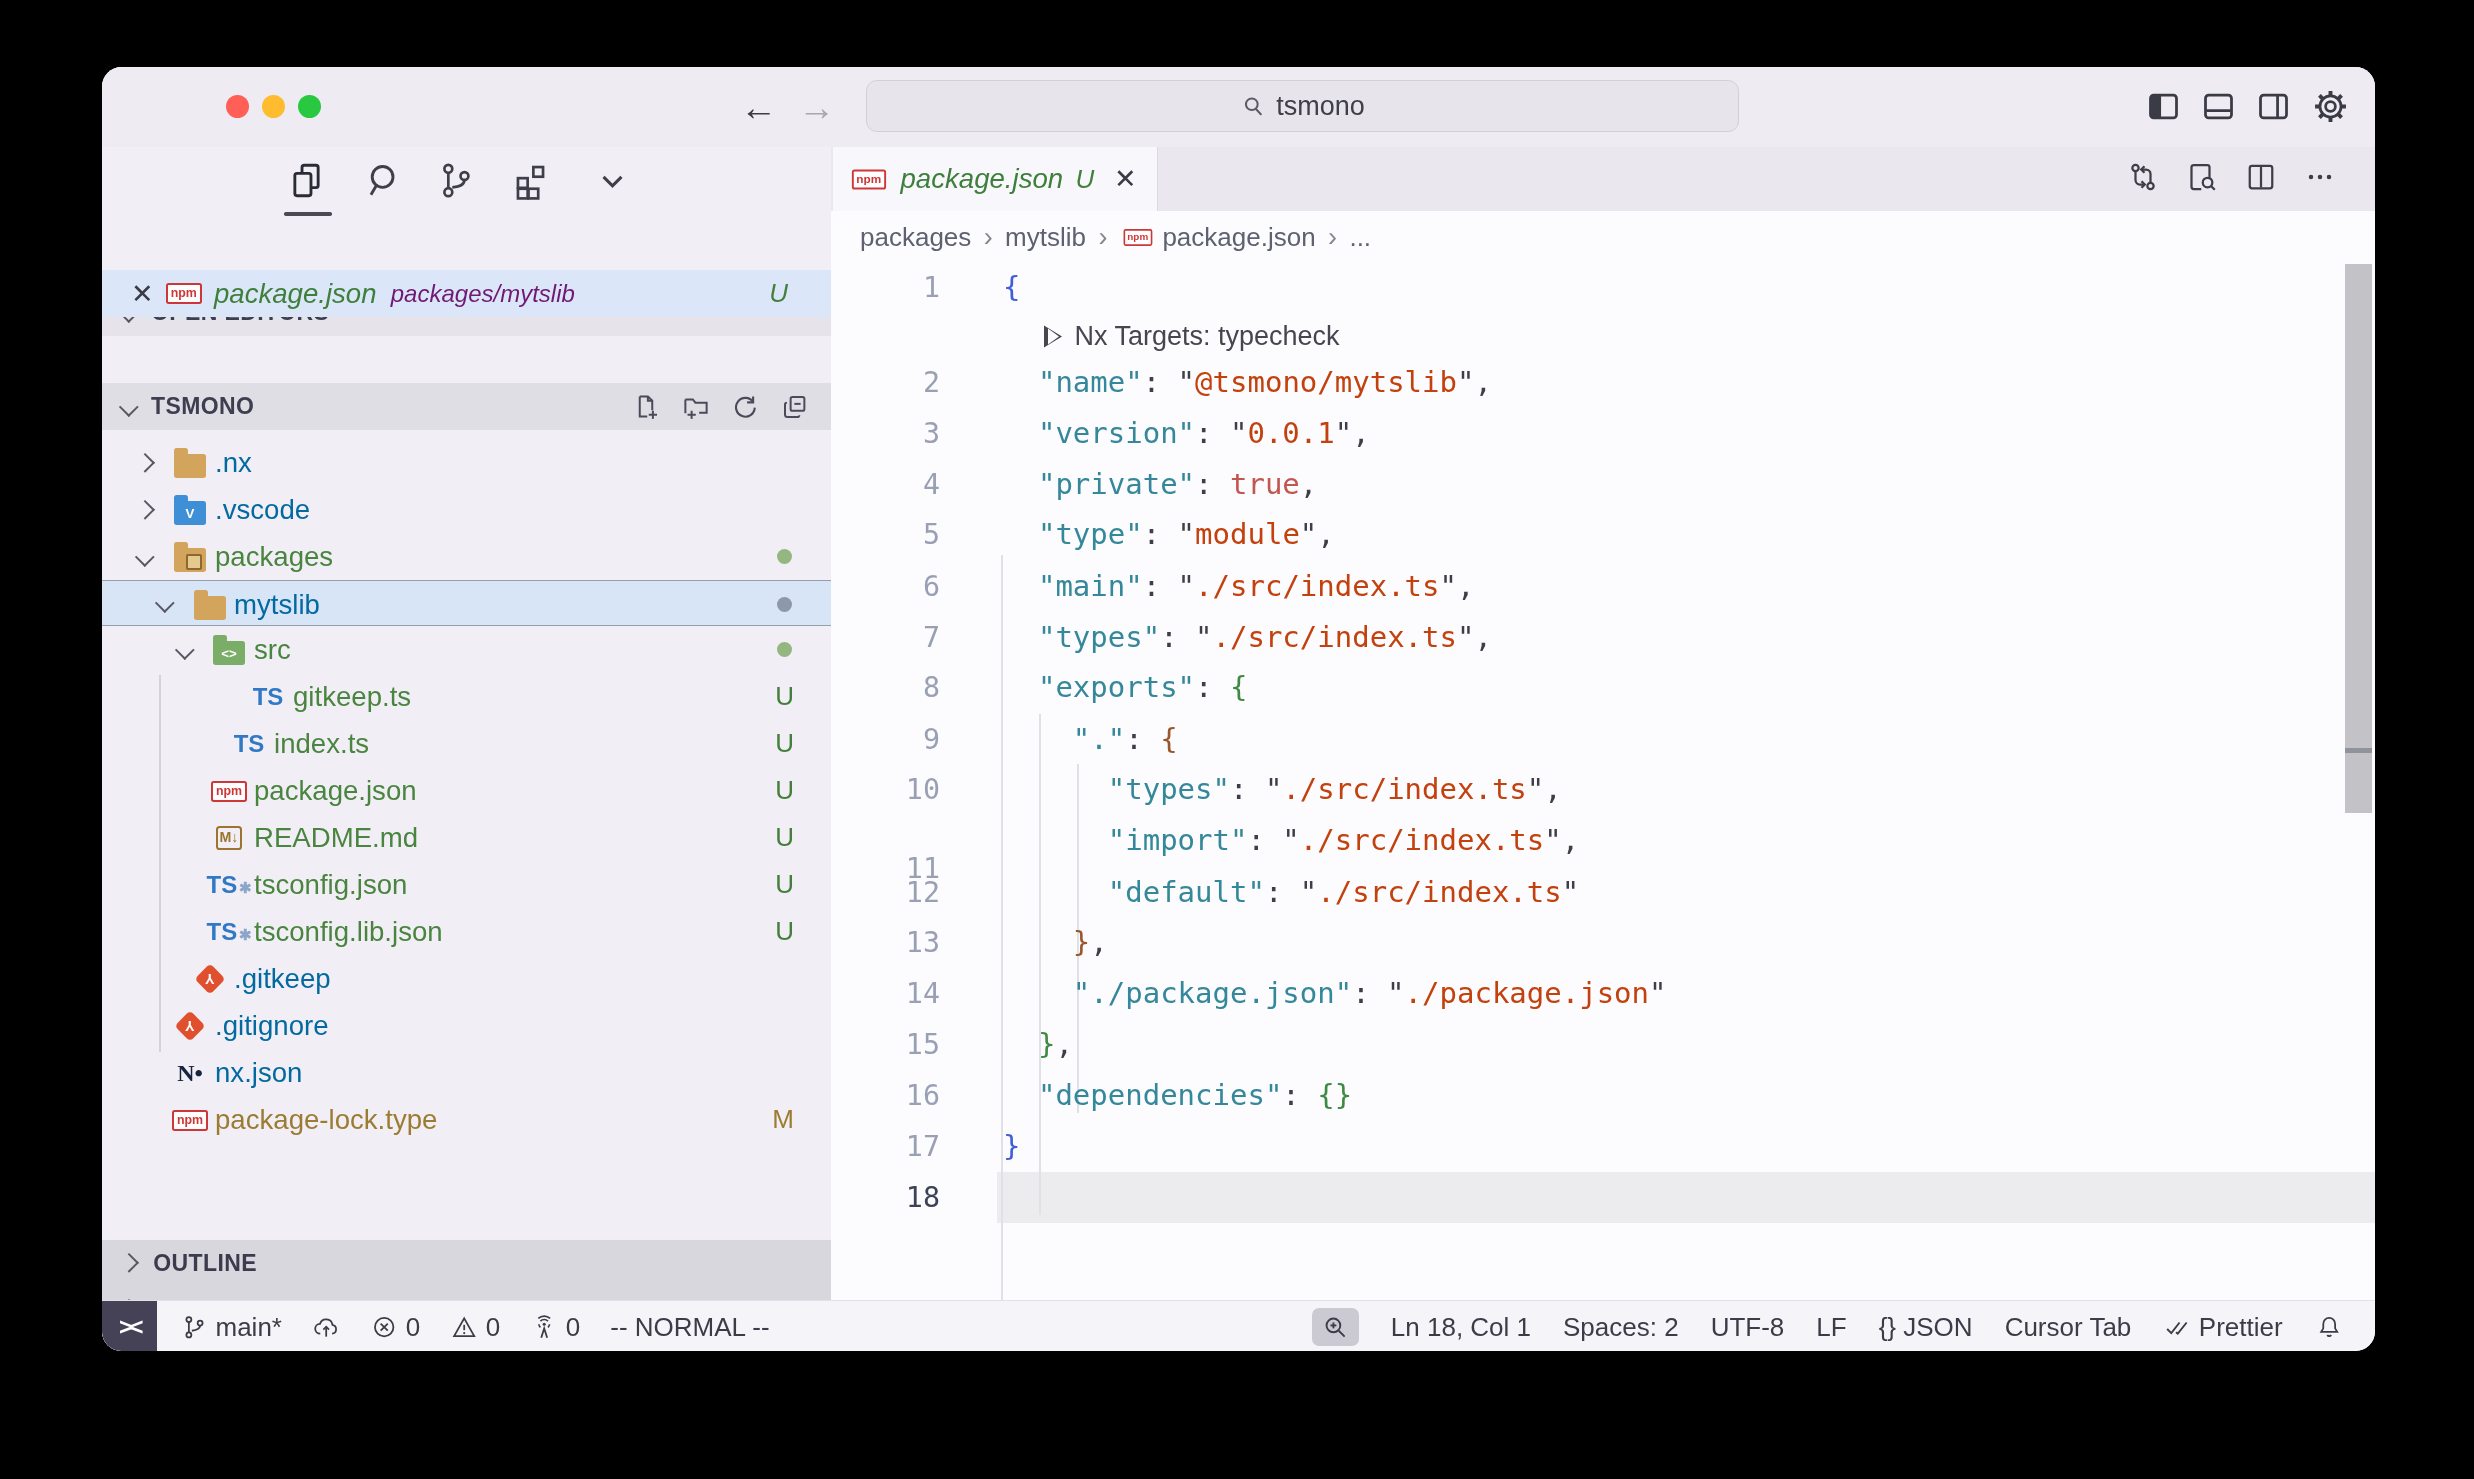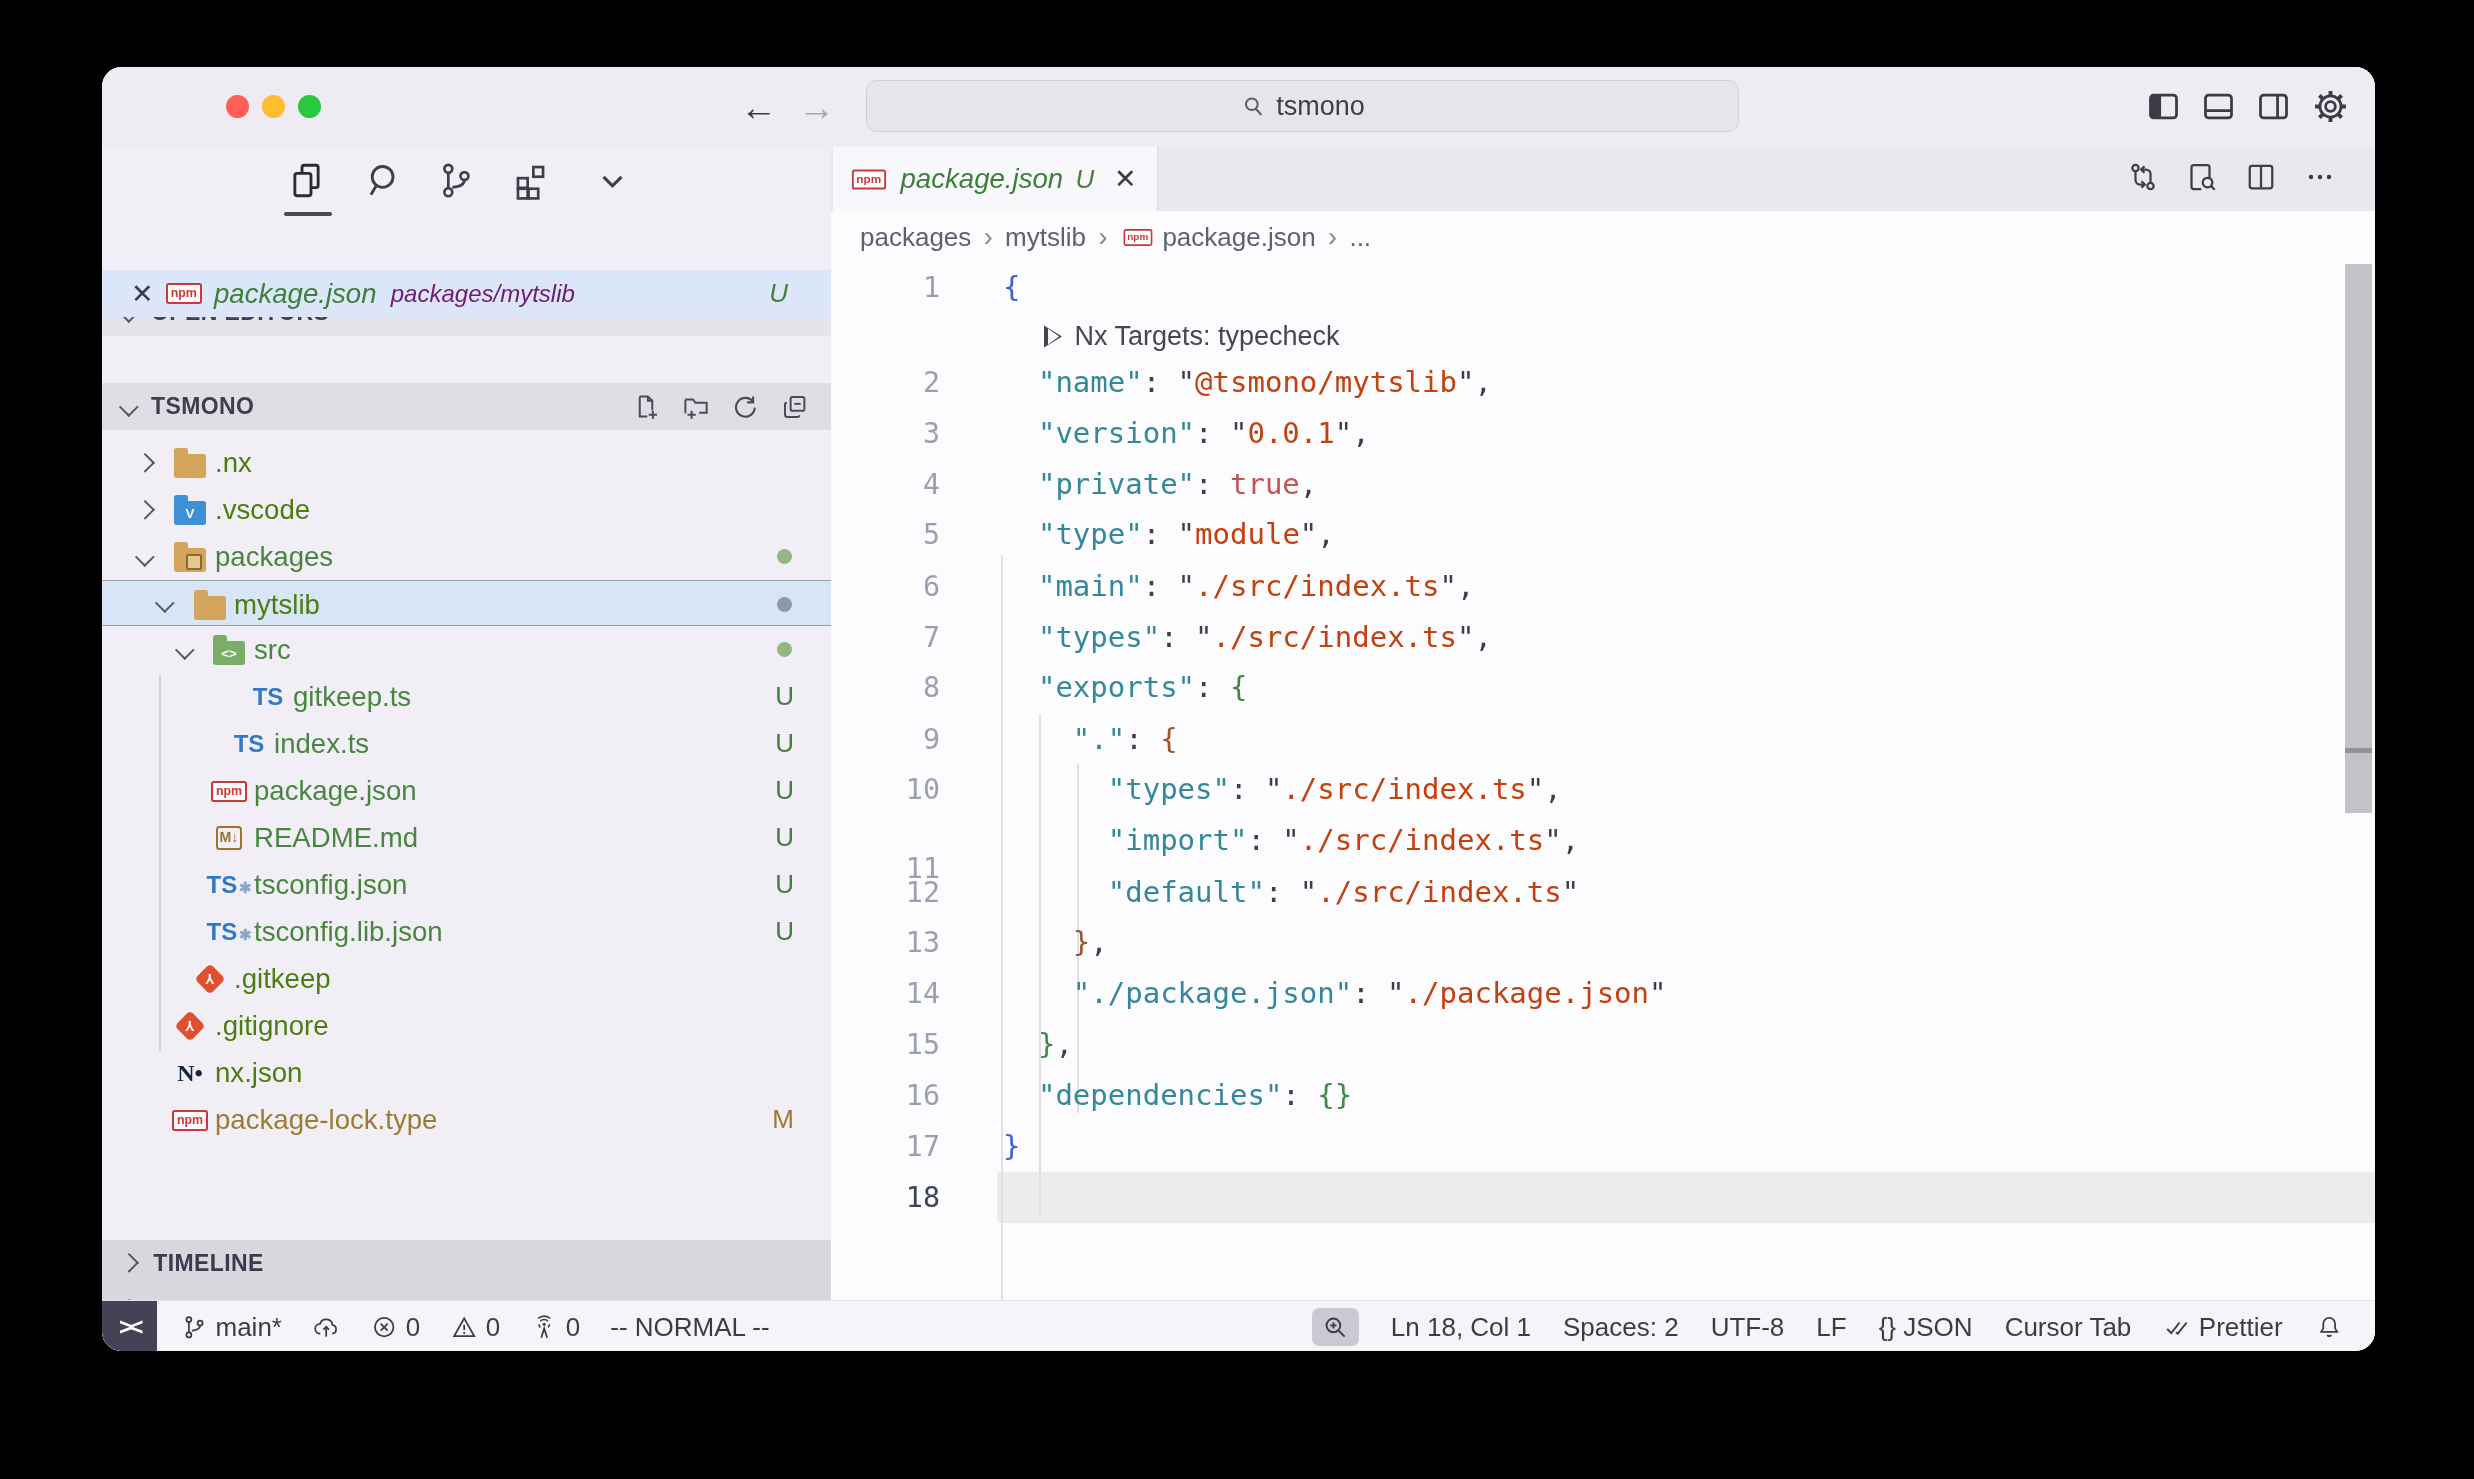--- a/index.html
+++ b/index.html
@@ -36,21 +36,21 @@
   .oe-badge{position:absolute;right:43px;color:#44803c;font-size:26px;font-style:italic;}
   .hdr-actions{position:absolute;right:21.3px;top:9px;display:flex;gap:19.6px;}
   .hdr-actions svg{width:30px;height:30px;}
 
   #tree{position:absolute;left:0;top:292px;width:729px;}
   .trow{position:relative;width:729px;height:47px;}
   .trow.sel{background:#d7e5f7;border-top:1.8px solid #969dab;border-bottom:1.8px solid #969dab;height:44px;}
   .tw.tree{position:absolute;top:17px;}
   .trow.sel .tw.tree{top:15px;}
   .ticon{position:absolute;top:7.1px;width:36px;height:34px;display:flex;align-items:center;justify-content:center;}
-  .tlabel{position:absolute;top:8px;font-size:27.6px;color:#4d7c0f;white-space:nowrap;}
+  .tlabel{position:absolute;top:8px;font-size:27.6px;color:#0369a1;white-space:nowrap;}
   .tlabel.green{color:#4a8540;} .tlabel.gray{color:#8f8f99;} .tlabel.gold{color:#9c7c33;}
   .tbadge{position:absolute;right:37px;top:8px;font-size:26px;}
   .tbadge.green{color:#44803c;} .tbadge.gold{color:#9c7c33;}
   .tdot{position:absolute;right:39px;top:16px;width:15px;height:15px;border-radius:50%;}
   .tdot.green{background:#94b782;} .tdot.gray{background:#8d99a8;}
   .tree-guide{position:absolute;left:57px;top:528px;width:1.8px;height:377px;background:#d5d3da;}
 
   .bottom-sections{position:absolute;left:0;top:1093px;width:729px;height:140px;background:#d9d7de;}
   .bsec{position:relative;width:729px;height:46px;display:flex;align-items:center;}
   .bsec .tw{margin-left:19.6px;}
@@ -347,20 +347,24 @@
             <span class="ticon" style="left:70px">
               <span class="npm-ic">npm</span>
             </span>
             <span class="tlabel gold" style="left:113px">package-lock.type</span>
             <span class="tbadge gold">M</span>
           </div>
         </div>
     <div class="tree-guide"></div>
 
     <div class="bottom-sections" id="sections">
+          <div class="bsec">
+            <span class="tw"></span>
+            <span class="lbl">OUTLINE</span>
+          </div>
           <div class="bsec">
             <span class="tw"></span>
             <span class="lbl">TIMELINE</span>
           </div>
           <div class="bsec">
             <span class="tw"></span>
             <span class="lbl">NOTEPADS</span>
           </div>
         </div>
   </div>

